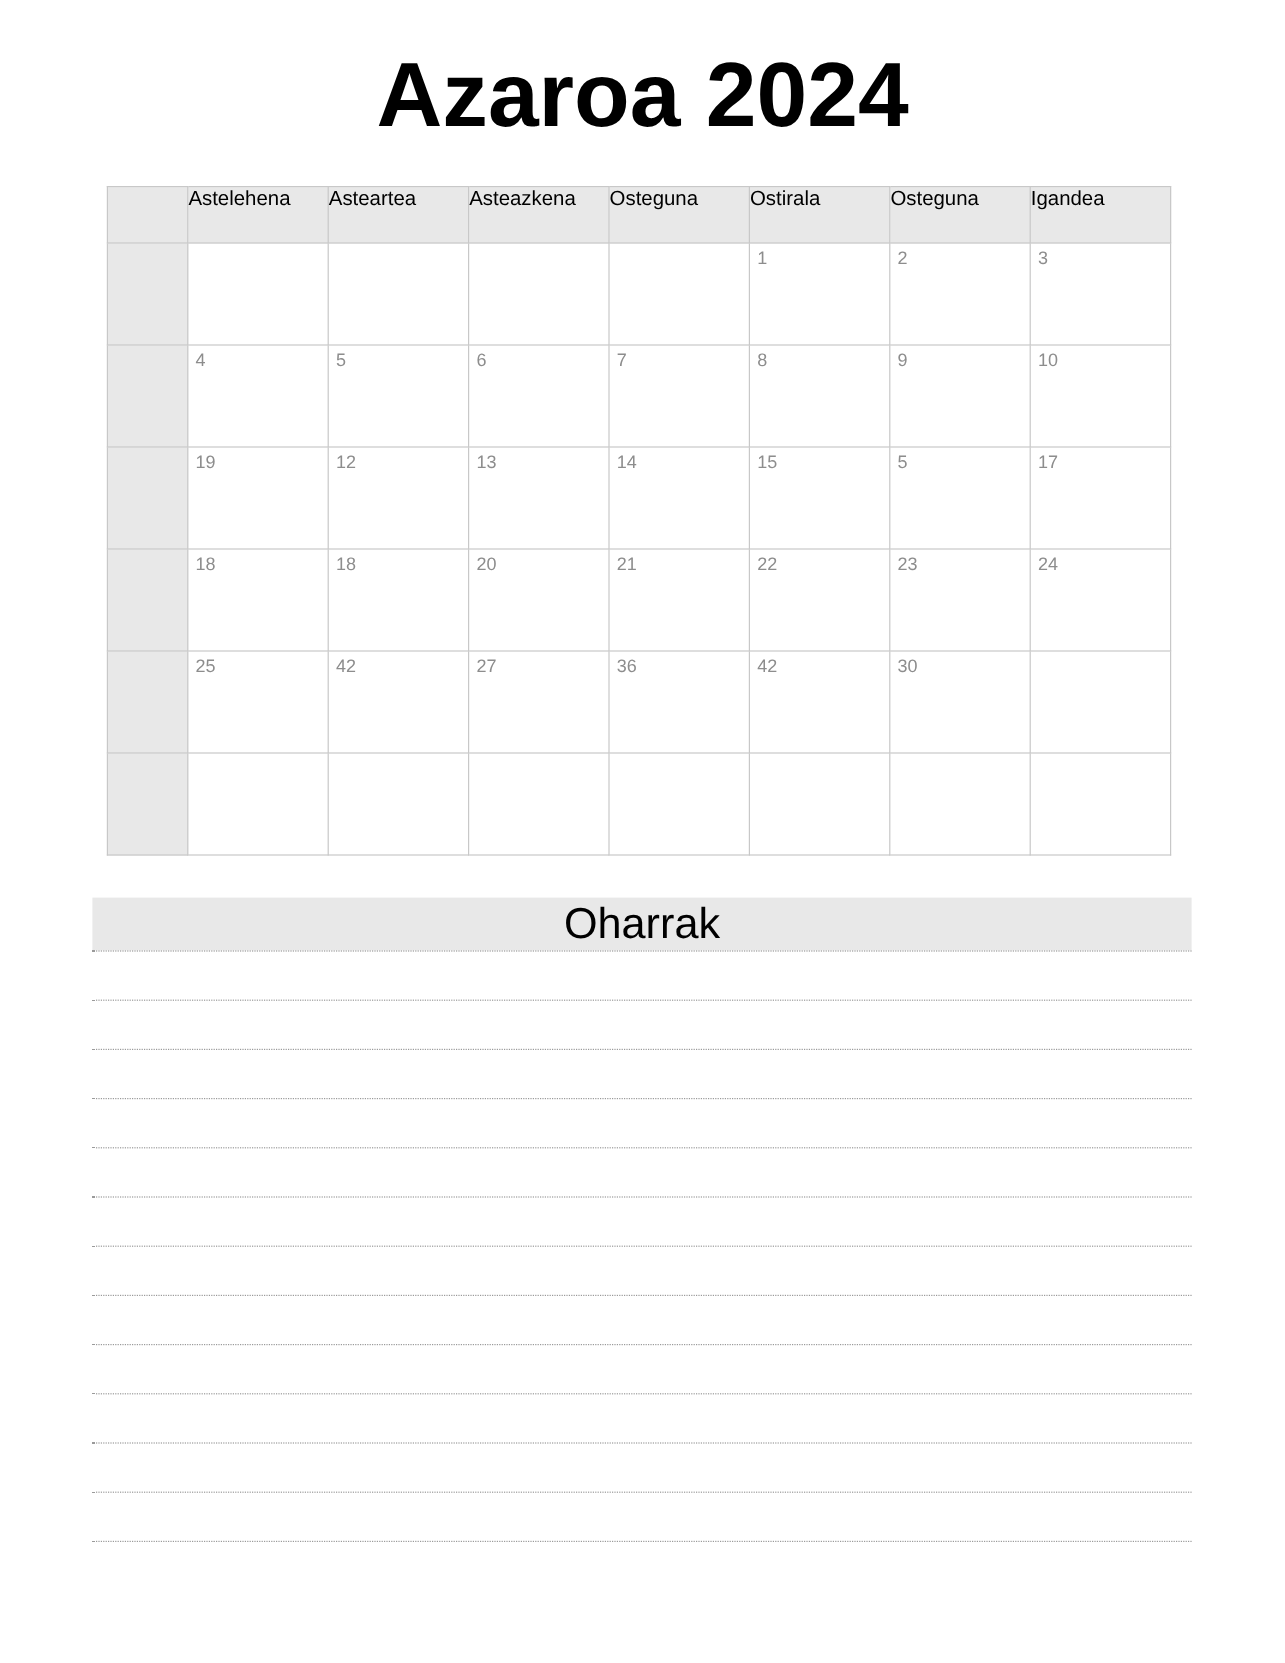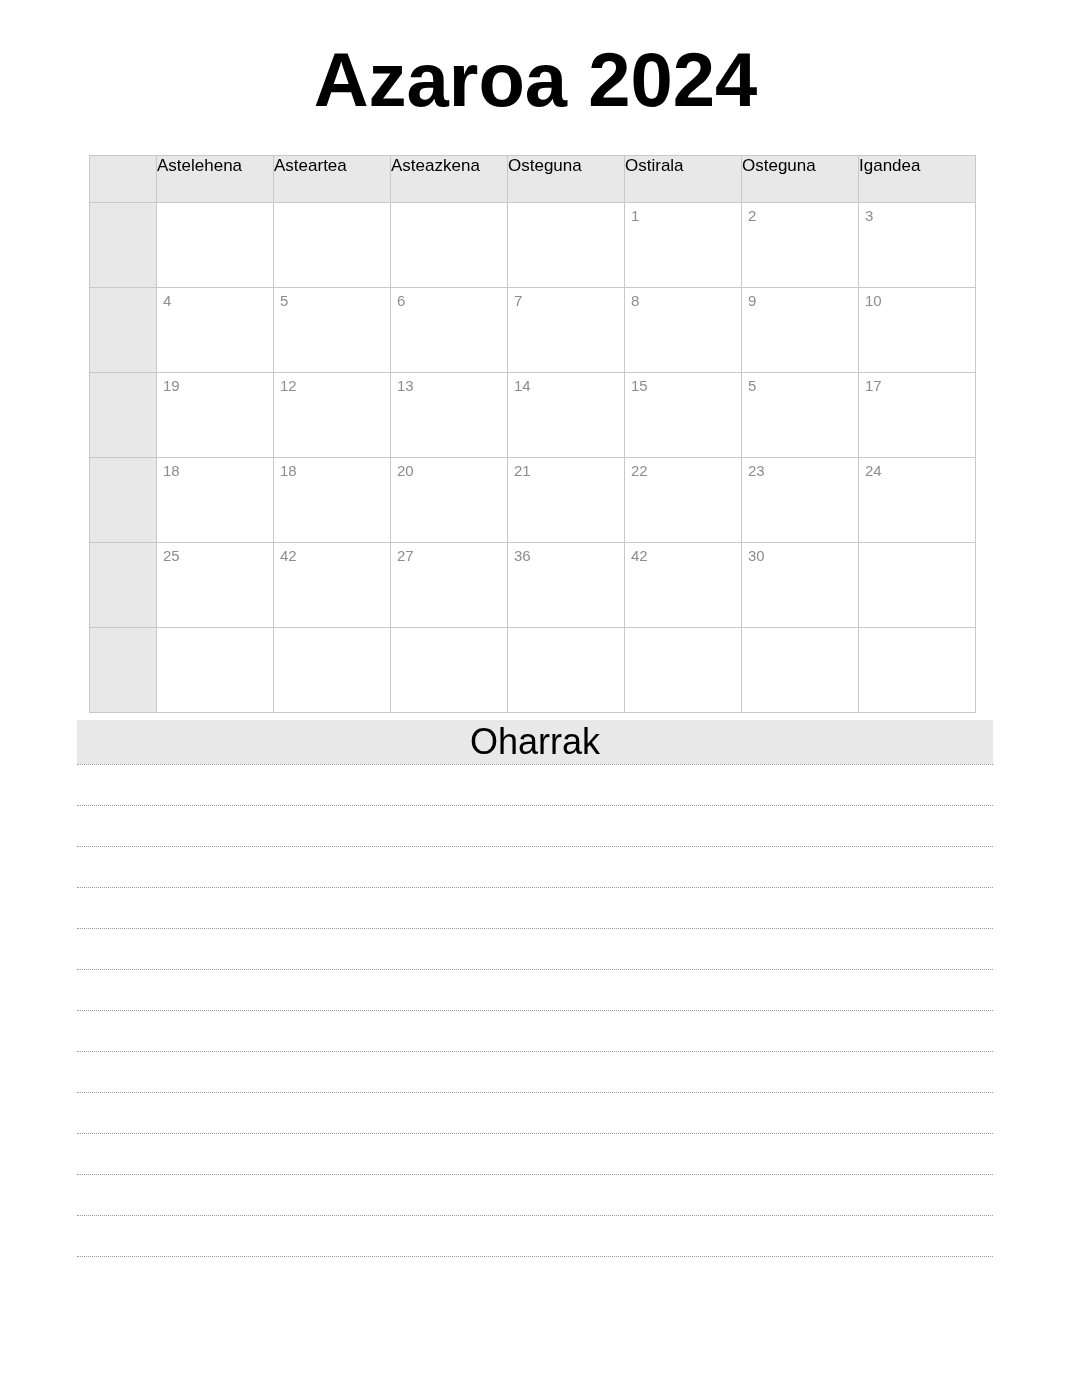--- a/index.html
+++ b/index.html
@@ -89,21 +89,21 @@
     top: 712px;
     font-size: 16px;
     color: #111;
     font-family: "Liberation Sans", sans-serif;
   }
 
   
   .notes {
     position: absolute;
     left: 77px;
-    top: 720px;
+    top: 748px;
     width: 916px;
   }
   .notes-header {
     background: #e8e8e8;
     text-align: center;
     font-size: 36px;
     line-height: 44px;
     height: 44px;
     color: #000;
   }

